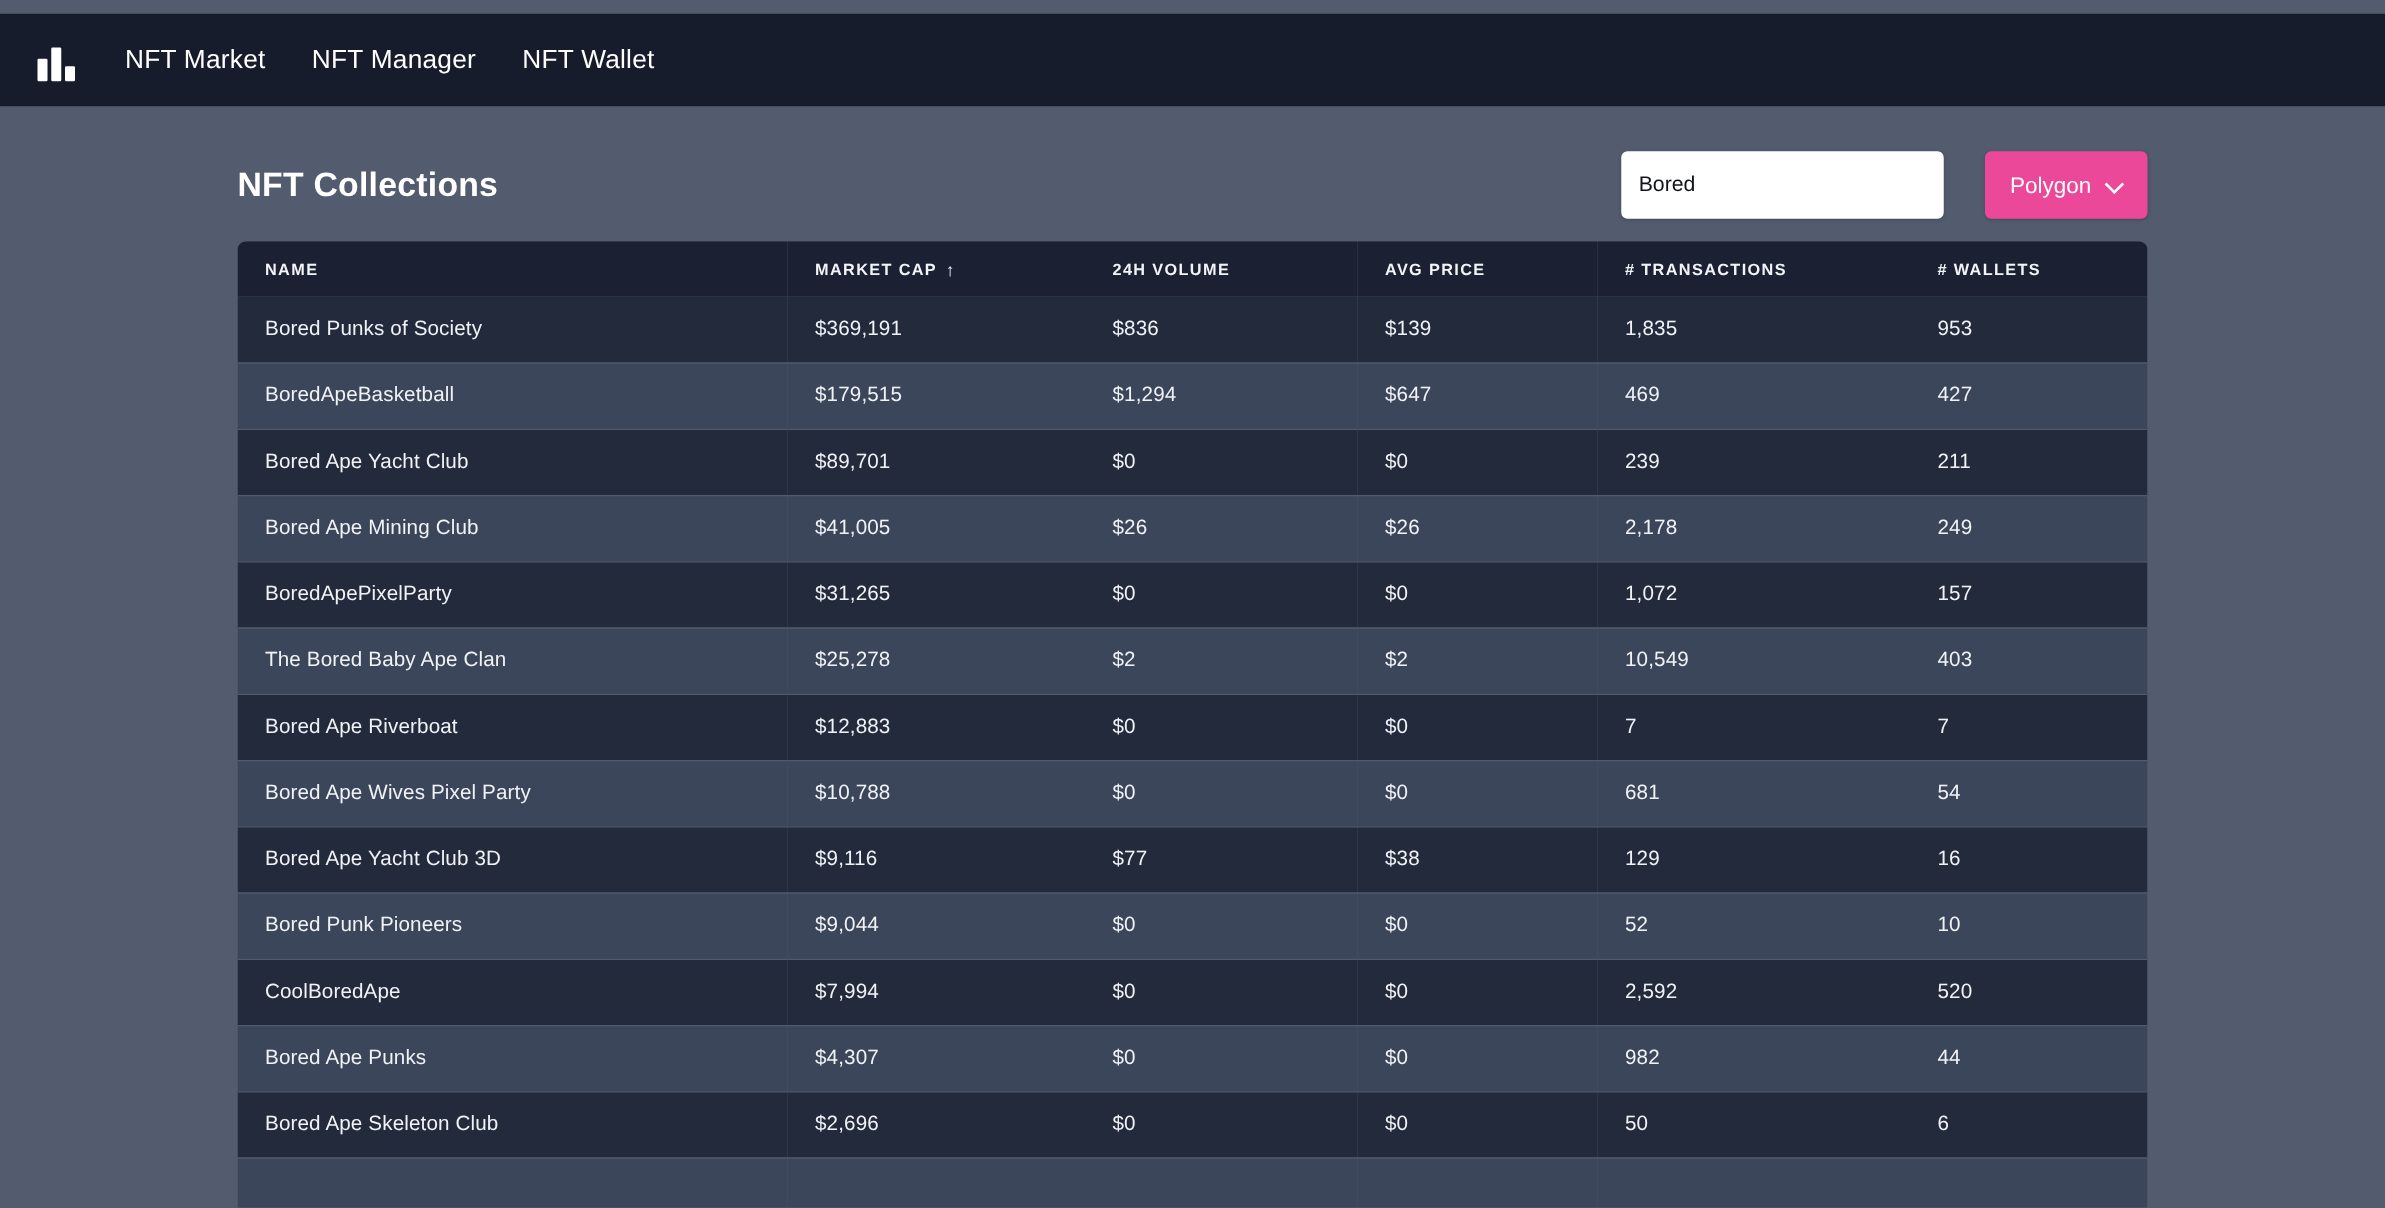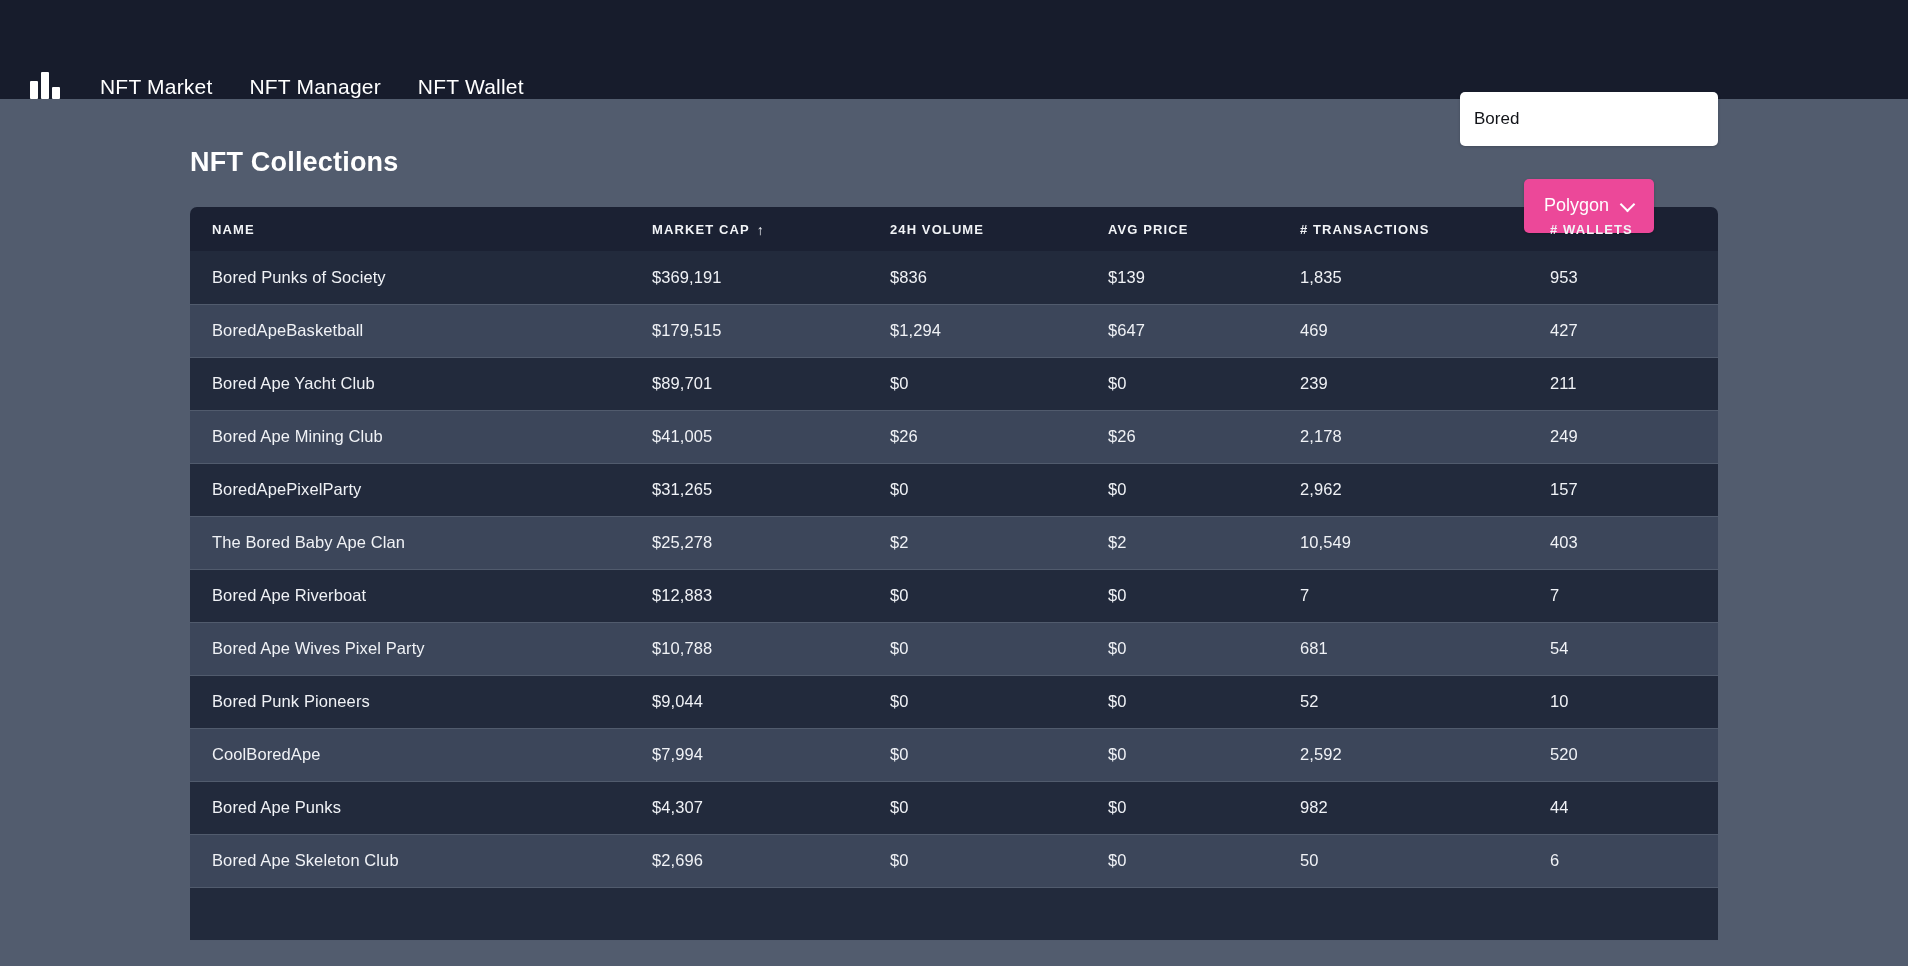--- a/index.html
+++ b/index.html
@@ -12,26 +12,27 @@
 
   body {
     background: #525c6e;
     font-family: "Liberation Sans", sans-serif;
     color: #ffffff;
     -webkit-font-smoothing: antialiased;
   }
 
   
   .navbar {
-    height: 99px;
+    height: 74px;
     background: #171c2c;
     display: flex;
-    align-items: flex-end;
+    align-items: center;
     padding-left: 28px;
     gap: 0;
+    margin-top: 11px;
   }
 
   .brand-logo {
     width: 34px;
     height: 34px;
     display: flex;
     align-items: flex-end;
     justify-content: center;
     gap: 3px;
     margin-right: 38px;
@@ -76,21 +77,20 @@
     font-size: 27px;
     font-weight: bold;
     letter-spacing: 0.2px;
     color: #ffffff;
   }
 
   .header-controls {
     display: flex;
     align-items: center;
     gap: 33px;
-    flex-direction: column;
   }
 
   .search-input {
     width: 258px;
     height: 54px;
     background: #ffffff;
     border: none;
     border-radius: 5px;
     padding: 0 14px;
     font-family: "Liberation Sans", sans-serif;
@@ -283,21 +283,21 @@
             <td>$26</td>
             <td>$26</td>
             <td>2,178</td>
             <td>249</td>
           </tr>
           <tr>
             <td>BoredApePixelParty</td>
             <td>$31,265</td>
             <td>$0</td>
             <td>$0</td>
-            <td>2,962</td>
+            <td>1,072</td>
             <td>157</td>
           </tr>
           <tr>
             <td>The Bored Baby Ape Clan</td>
             <td>$25,278</td>
             <td>$2</td>
             <td>$2</td>
             <td>10,549</td>
             <td>403</td>
           </tr>
@@ -311,20 +311,28 @@
           </tr>
           <tr>
             <td>Bored Ape Wives Pixel Party</td>
             <td>$10,788</td>
             <td>$0</td>
             <td>$0</td>
             <td>681</td>
             <td>54</td>
           </tr>
           <tr>
+            <td>Bored Ape Yacht Club 3D</td>
+            <td>$9,116</td>
+            <td>$77</td>
+            <td>$38</td>
+            <td>129</td>
+            <td>16</td>
+          </tr>
+          <tr>
             <td>Bored Punk Pioneers</td>
             <td>$9,044</td>
             <td>$0</td>
             <td>$0</td>
             <td>52</td>
             <td>10</td>
           </tr>
           <tr>
             <td>CoolBoredApe</td>
             <td>$7,994</td>

